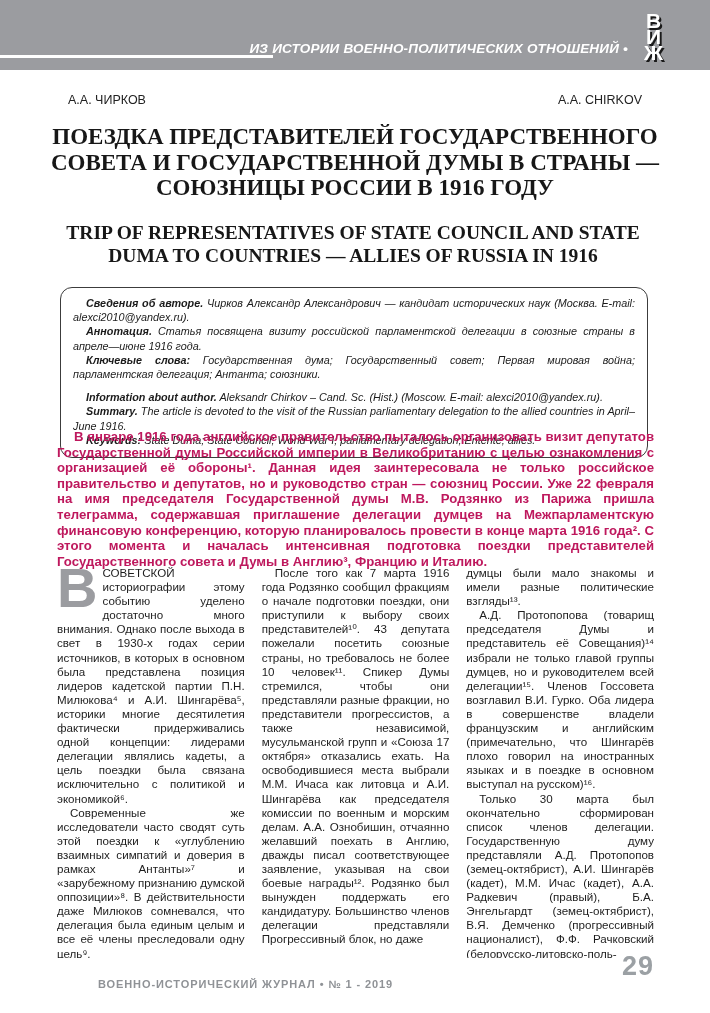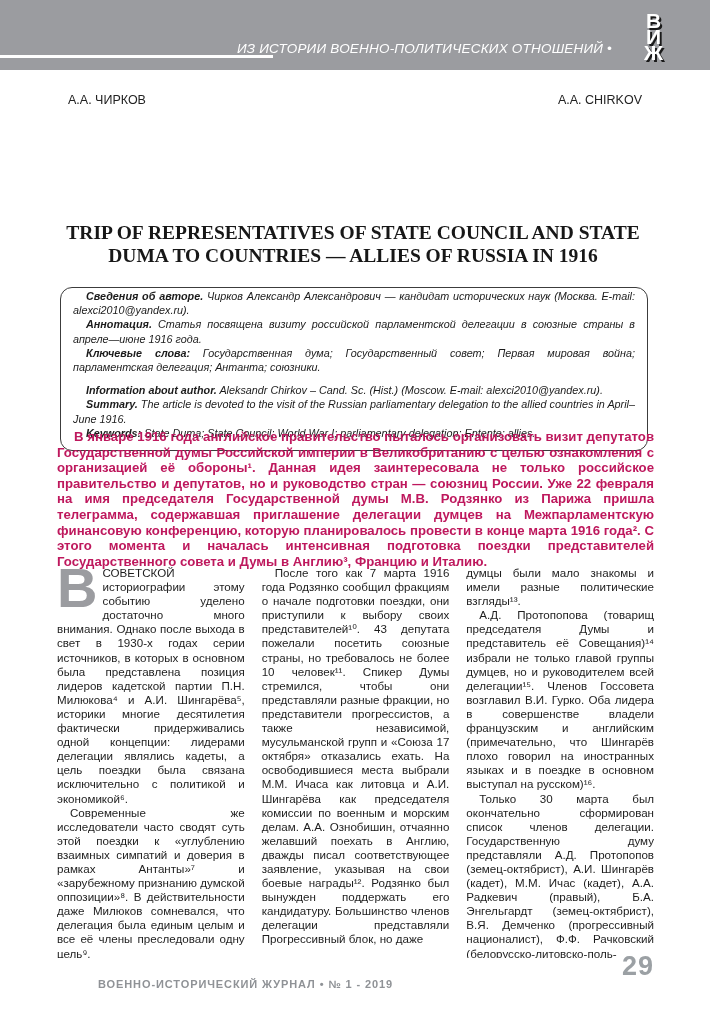--- a/index.html
+++ b/index.html
@@ -5,22 +5,22 @@
   html,body{margin:0;padding:0;background:#e8e8e8;}
   .page{
     position:relative;width:710px;height:1013px;background:#ffffff;
     margin:0 auto;overflow:hidden;
     font-family:"Liberation Sans","DejaVu Sans",sans-serif;color:#1d1d1d;
   }
   
   .band{position:absolute;top:0;left:0;width:710px;height:70px;background:#9b9ca0;}
   .band-rule{position:absolute;left:0;top:55px;width:273px;height:2.5px;background:#ffffff;}
   .band-title{
-    position:absolute;top:41px;right:98px;
-    color:#ffffff;font-weight:normal;font-style:italic;font-size:13.5px;
+    position:absolute;top:41px;right:82px;
+    color:#ffffff;font-weight:bold;font-style:italic;font-size:13.5px;
     letter-spacing:.2px;white-space:nowrap;
   }
   .logo{position:absolute;top:13px;right:47px;display:flex;flex-direction:column;align-items:center;}
   .logo span{
     color:#ffffff;font-weight:bold;font-size:21px;line-height:16px;
     text-shadow:2px 2px 0 #1a1a1a;letter-spacing:0;
   }
   
   .authors{position:absolute;top:93px;left:68px;right:68px;display:flex;justify-content:space-between;
     font-size:12.5px;color:#222;}
@@ -28,21 +28,21 @@
   .title-ru{position:absolute;top:124px;left:35px;right:35px;text-align:center;
     font-family:"Liberation Serif","DejaVu Serif",serif;font-weight:bold;
     font-size:23px;line-height:25.5px;color:#171717;}
   .title-en{position:absolute;top:221px;left:35px;right:39px;text-align:center;
     font-family:"Liberation Serif","DejaVu Serif",serif;font-weight:bold;
     font-size:19.5px;line-height:23px;color:#171717;}
   
   .info-box{
     position:absolute;top:287px;left:60px;width:562px;
     border:1.5px solid #3c3c3c;border-radius:12px;
-    padding:1px 12px 10px 12px;
+    padding:8px 12px 10px 12px;
     font-style:italic;font-size:10.8px;line-height:14.2px;color:#1b1b1b;
     text-align:justify;
   }
   .info-box p{margin:0;text-indent:13px;}
   .info-box .group-en{margin-top:9px;}
   .info-box b{font-weight:bold;}
   
   .lead{position:absolute;top:429px;left:57px;width:597px;
     font-weight:bold;font-size:13.2px;line-height:15.6px;
     text-align:justify;text-indent:17px;color:#be185d;}
@@ -76,20 +76,25 @@
       <span>И</span>
       <span>Ж</span>
     </div>
   </div>
 
   <div class="authors">
     <span>А.А. ЧИРКОВ</span>
     <span>A.A. CHIRKOV</span>
   </div>
 
+  <div class="title-ru">
+    <div>ПОЕЗДКА ПРЕДСТАВИТЕЛЕЙ ГОСУДАРСТВЕННОГО</div>
+    <div>СОВЕТА И ГОСУДАРСТВЕННОЙ ДУМЫ В СТРАНЫ —</div>
+    <div>СОЮЗНИЦЫ РОССИИ В 1916 ГОДУ</div>
+  </div>
 
   <div class="title-en">
     <div>TRIP OF REPRESENTATIVES OF STATE COUNCIL AND STATE</div>
     <div>DUMA TO COUNTRIES — ALLIES OF RUSSIA IN 1916</div>
   </div>
 
   <div class="info-box">
     <div class="group-ru">
       <p><b>Сведения об авторе.</b> <span>Чирков Александр Александрович — кандидат исторических наук (Москва. E-mail: alexci2010@yandex.ru).</span></p>
       <p><b>Аннотация.</b> <span>Статья посвящена визиту российской парламентской делегации в союзные страны в апреле—июне 1916 года.</span></p>

